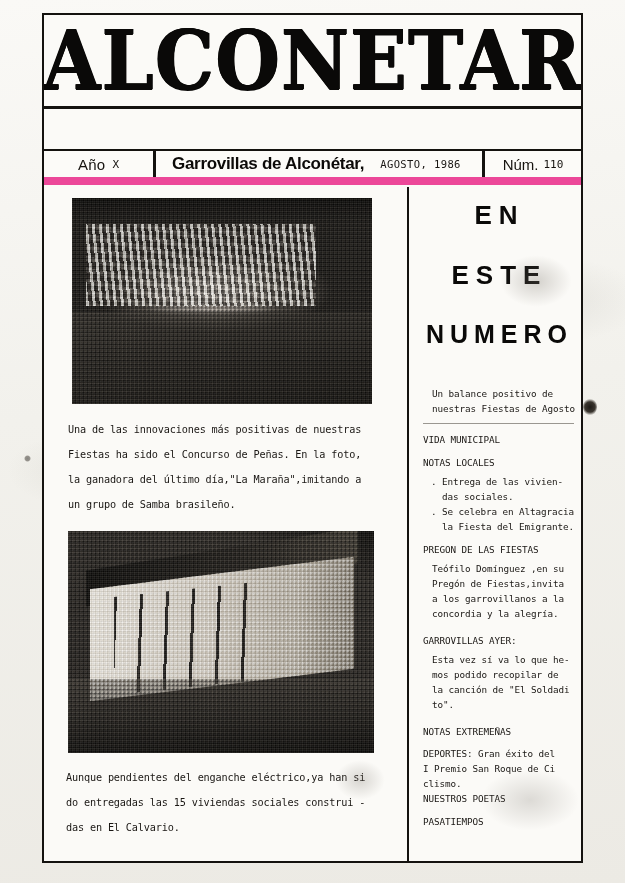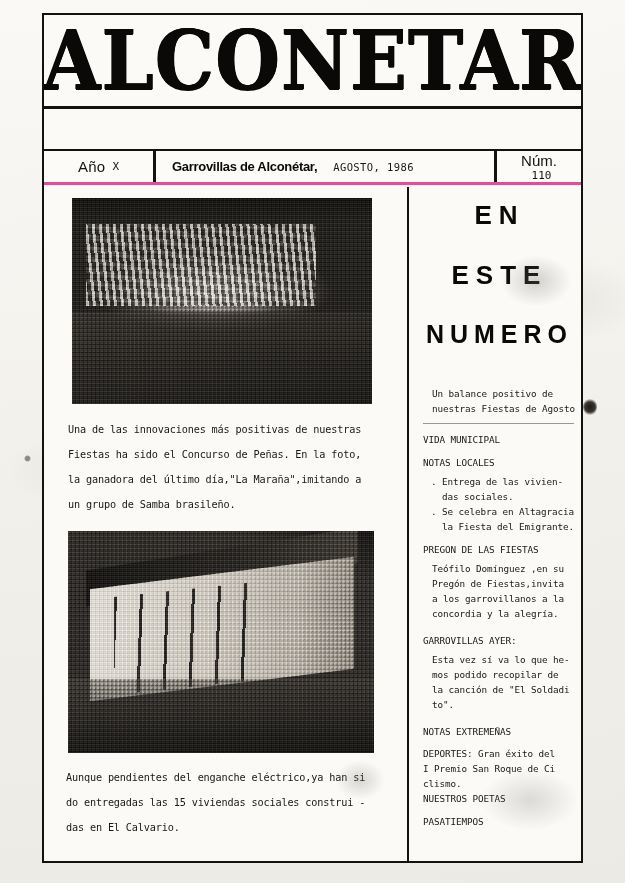--- a/index.html
+++ b/index.html
@@ -42,31 +42,31 @@
     transform:scaleY(1.12) scaleX(1.02);
     text-shadow:0.6px 0 0 #0a0908, -0.5px 0 0 #0a0908, 0 0.5px 0 #0a0908;
     line-height:1;
     white-space:nowrap;
   }
   
   .headerbar{
     position:absolute;left:44px;top:149px;width:537px;height:36px;
     display:flex;align-items:stretch;
     border-top:2px solid #14120f;
-    border-bottom:3px solid #ec4899;
+    border-bottom:8px solid #ec4899;
     box-sizing:border-box;
     background:#fcfbf8;
   }
   .hb-cell{display:flex;align-items:center;justify-content:center;box-sizing:border-box;}
   .hb-left{width:112px;border-right:3px solid #14120f;}
   .hb-center{flex:1;border-right:3px solid #14120f;padding-left:16px;justify-content:flex-start;}
-  .hb-right{width:84px;flex-direction:column;}
+  .hb-right{width:96px;}
   .hb-anio{font-size:15px;color:#16130f;letter-spacing:.3px;}
   .hb-anio-val{font-family:"DejaVu Sans Mono",monospace;font-size:11px;margin-left:7px;color:#16130f;}
-  .hb-place{font-weight:bold;font-size:13px;color:#0c0a08;letter-spacing:-.3px;}
+  .hb-place{font-weight:bold;font-size:17px;color:#0c0a08;letter-spacing:-.3px;}
   .hb-date{font-family:"DejaVu Sans Mono",monospace;font-size:10.5px;margin-left:16px;color:#1a1714;letter-spacing:.4px;}
   .hb-num{font-size:15px;color:#16130f;}
   .hb-num-val{font-family:"DejaVu Sans Mono",monospace;font-size:11px;margin-left:5px;color:#16130f;}
   
   .body-area{
     position:absolute;left:44px;top:185px;width:537px;height:678px;
   }
   .col-left{
     position:absolute;left:0;top:0;width:363px;height:480px;
     box-sizing:border-box;

